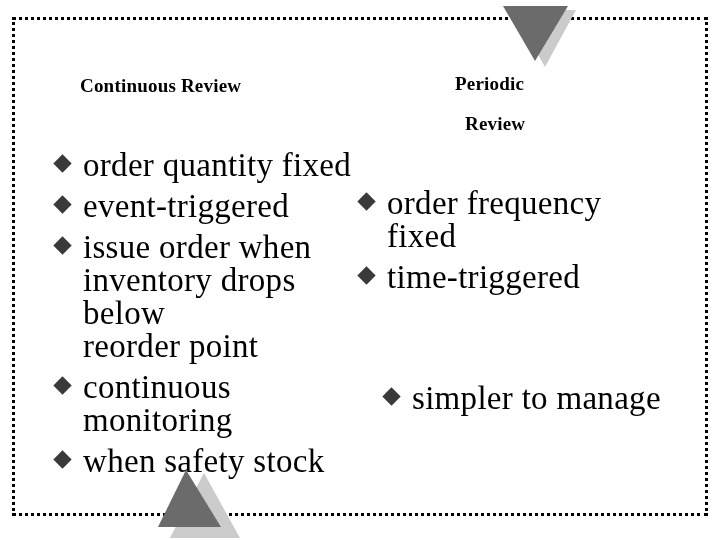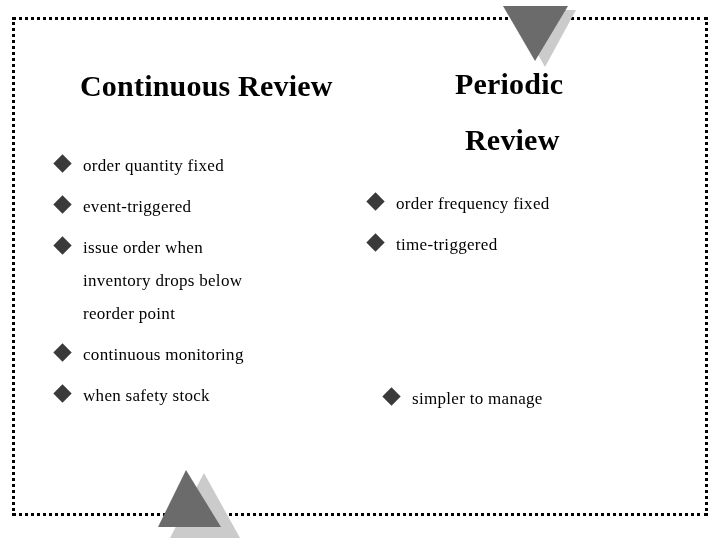--- a/index.html
+++ b/index.html
@@ -18,53 +18,53 @@
     border:3px dotted #000000;
     z-index:1;
   }
   .deco-triangle { position:absolute; z-index:2; }
   #top-triangle    { left:500px; top:3px; }
   #bottom-triangle { left:152px; top:466px; }
 
   .heading {
     position:absolute;
     font-weight:bold;
-    font-size:30px;
+    font-size:19px;
     line-height:40px;
     letter-spacing:0.2px;
     z-index:3;
     white-space:nowrap;
   }
   #left-heading  { left:80px;  top:66px; }
   #right-heading { left:455px; top:64px; }
-  #right-heading .h-line2 { margin-left:10px;margin-top:16px; }
+  #right-heading .h-line2 { margin-left:10px; }
 
   .bullets {
     position:absolute;
     list-style:none;
-    font-size:17px;
+    font-size:33px;
     line-height:33px;
     letter-spacing:0.3px;
     z-index:3;
   }
   .bullets li {
     position:relative;
     padding-left:30px;
     margin-bottom:8px;
     white-space:pre-line;
   }
   .diamond {
     position:absolute;
     left:3px; top:8px;
     width:13px; height:13px;
     background:#3a3a3a;
     transform:rotate(45deg);
   }
   #left-bullets    { left:53px;  top:149px; width:305px; }
-  #right-bullets-1 { left:366px; top:187px; width:300px; }
+  #right-bullets-1 { left:357px; top:187px; width:300px; }
   #right-bullets-2 { left:382px; top:382px; width:300px; }
 </style>
 </head>
 <body>
 
 <div class="slide-border"></div>
 
 <svg id="top-triangle" class="deco-triangle" width="82" height="68" viewBox="0 0 82 68">
   <polygon points="13,7 76,7 45,64" fill="#cbcbcb"></polygon>
   <polygon points="3,3 68,3 35,58" fill="#6b6b6b"></polygon>

